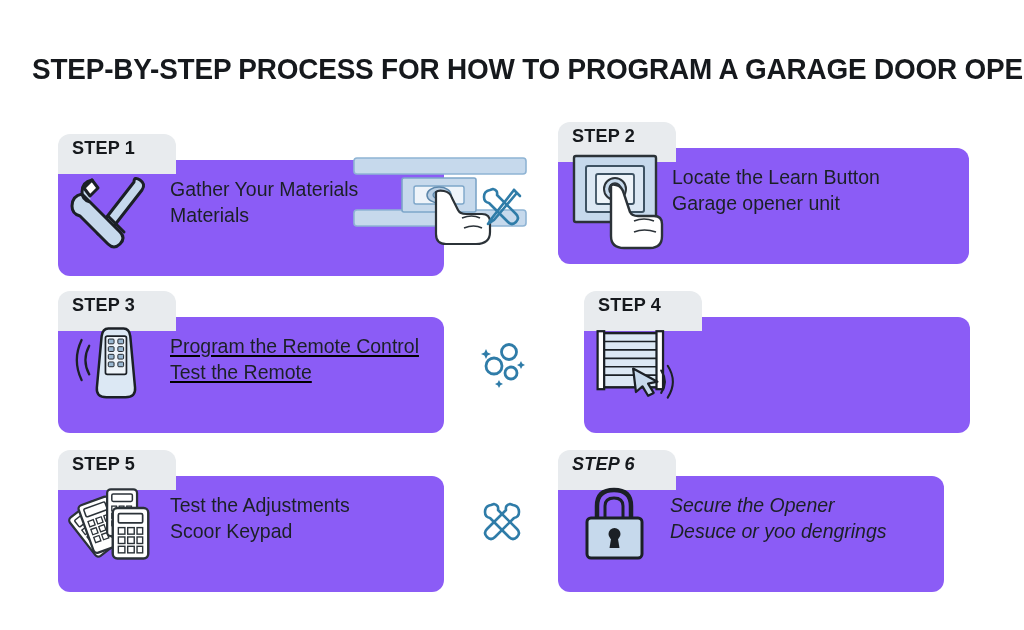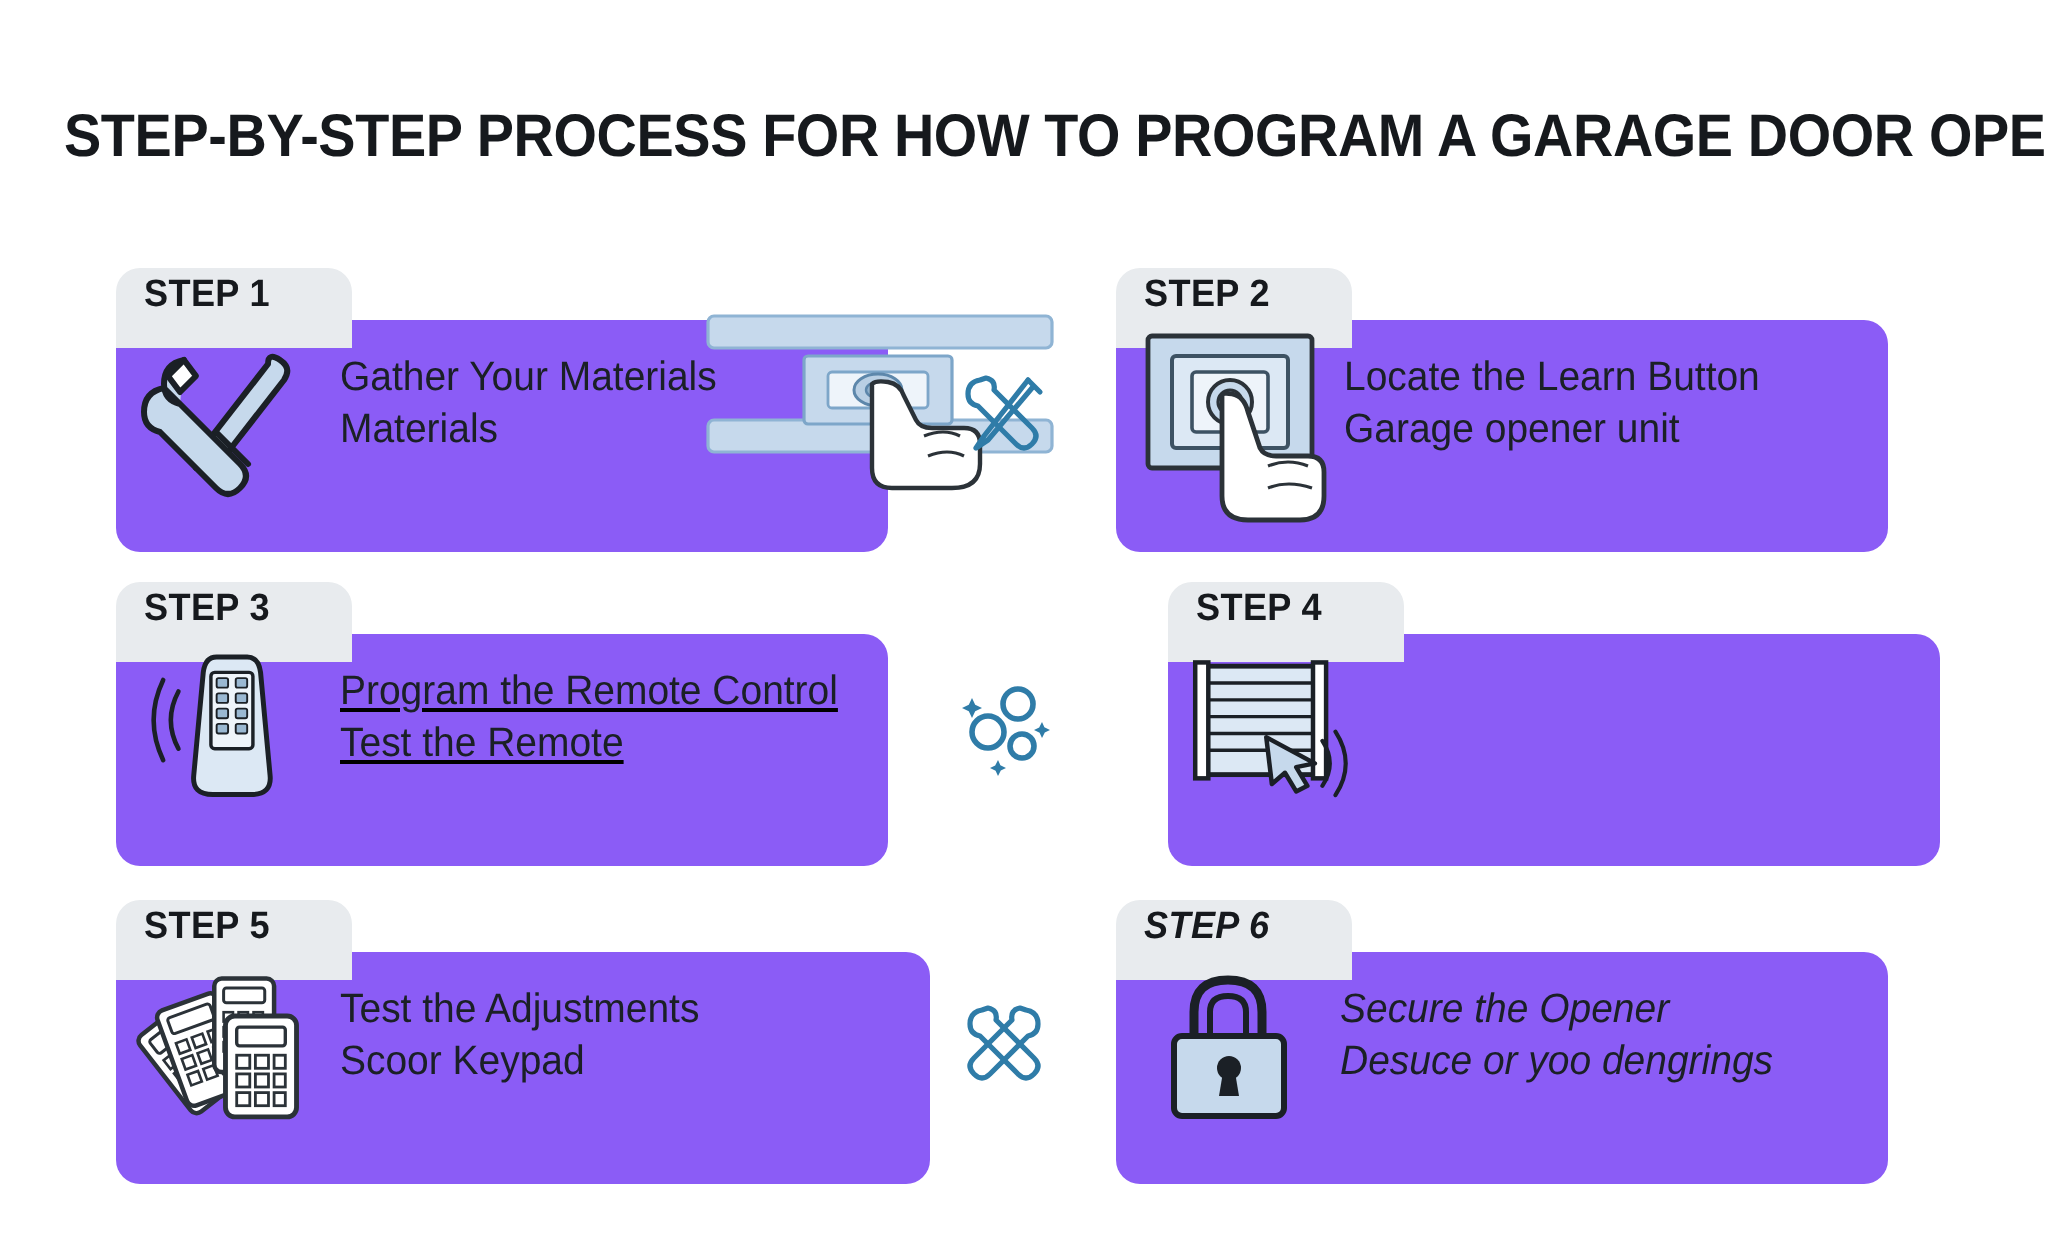--- a/index.html
+++ b/index.html
@@ -134,21 +134,21 @@
   <div class="connector" style="left:474px; top:178px;">
     <svg viewBox="0 0 56 56">
       <g stroke="#2f7ca8" stroke-width="2.6" fill="none" stroke-linecap="round" stroke-linejoin="round">
         <path d="M16 12 Q10 13 10 19 Q10 24 15 25 L34 44 Q38 48 42 44 Q46 40 42 36 L23 17 Q24 12 19 11 Z"></path>
         <path d="M40 12 L18 40 L14 46 L20 42 L42 16"></path>
         <path d="M40 12 L46 18"></path>
       </g>
     </svg>
   </div>
 
-  <div class="card tabbed" style="left:558px; top:160px;">
+  <div class="card tabbed" style="left:558px; top:148px;padding-left:25px;">
     <div class="steptab">STEP 2</div>
 
     <div class="art" style="left:6px; top:-4px;">
       <svg width="120" height="120" viewBox="0 0 120 120">
         <rect x="10" y="12" width="82" height="66" rx="2" fill="#c6d9ec" stroke="#2b3238" stroke-width="2.4"></rect>
         <rect x="22" y="22" width="58" height="46" rx="2" fill="#dce8f4" stroke="#3d5263" stroke-width="2"></rect>
         <rect x="32" y="30" width="38" height="30" rx="2" fill="#eef4fa" stroke="#3d5263" stroke-width="1.8"></rect>
         <circle cx="51" cy="45" r="11" fill="#c6d9ec" stroke="#2b3238" stroke-width="2"></circle>
         <circle cx="51" cy="45" r="6" fill="#9ab8d2" stroke="#2b3238" stroke-width="1.6"></circle>
         <path d="M47 42 L47 92 Q47 104 60 104 L86 104 Q98 104 98 92 L98 80 Q98 72 90 72 L74 72 Q68 72 66 68 L60 50 Q58 42 52 41 Q47 40 47 42 Z" fill="#ffffff" stroke="#2b3238" stroke-width="2.4" stroke-linejoin="round"></path>
@@ -228,21 +228,21 @@
         <path d="M44 48 L70 62 L60 64 L66 74 L60 77 L54 67 L47 73 Z" fill="#c6d9ec" stroke="#1b2026" stroke-width="2.4" stroke-linejoin="round"></path>
         <g stroke="#1b2026" fill="none" stroke-width="2.2" stroke-linecap="round">
           <path d="M74 50 Q82 62 74 74"></path>
           <path d="M81 45 Q92 62 81 79"></path>
         </g>
       </svg>
     </div>
 
   </div>
 
-  <div class="card tabbed" style="left:58px; top:476px;padding-left:21px;">
+  <div class="card tabbed" style="left:58px; top:476px;">
     <div class="steptab">STEP 5</div>
 
     <div class="icon" style="left:8px; top:4px;">
       <svg viewBox="0 0 92 86">
         <g transform="rotate(-38 34 46)">
           <rect x="12" y="22" width="34" height="52" rx="4" fill="#ffffff" stroke="#2b3238" stroke-width="2.4"></rect>
           <rect x="17" y="27" width="24" height="9" rx="1.5" fill="#ffffff" stroke="#2b3238" stroke-width="1.6"></rect>
           <g fill="none" stroke="#2b3238" stroke-width="1.4">
             <rect x="17" y="40" width="6" height="6"></rect>
               <rect x="26" y="40" width="6" height="6"></rect>

